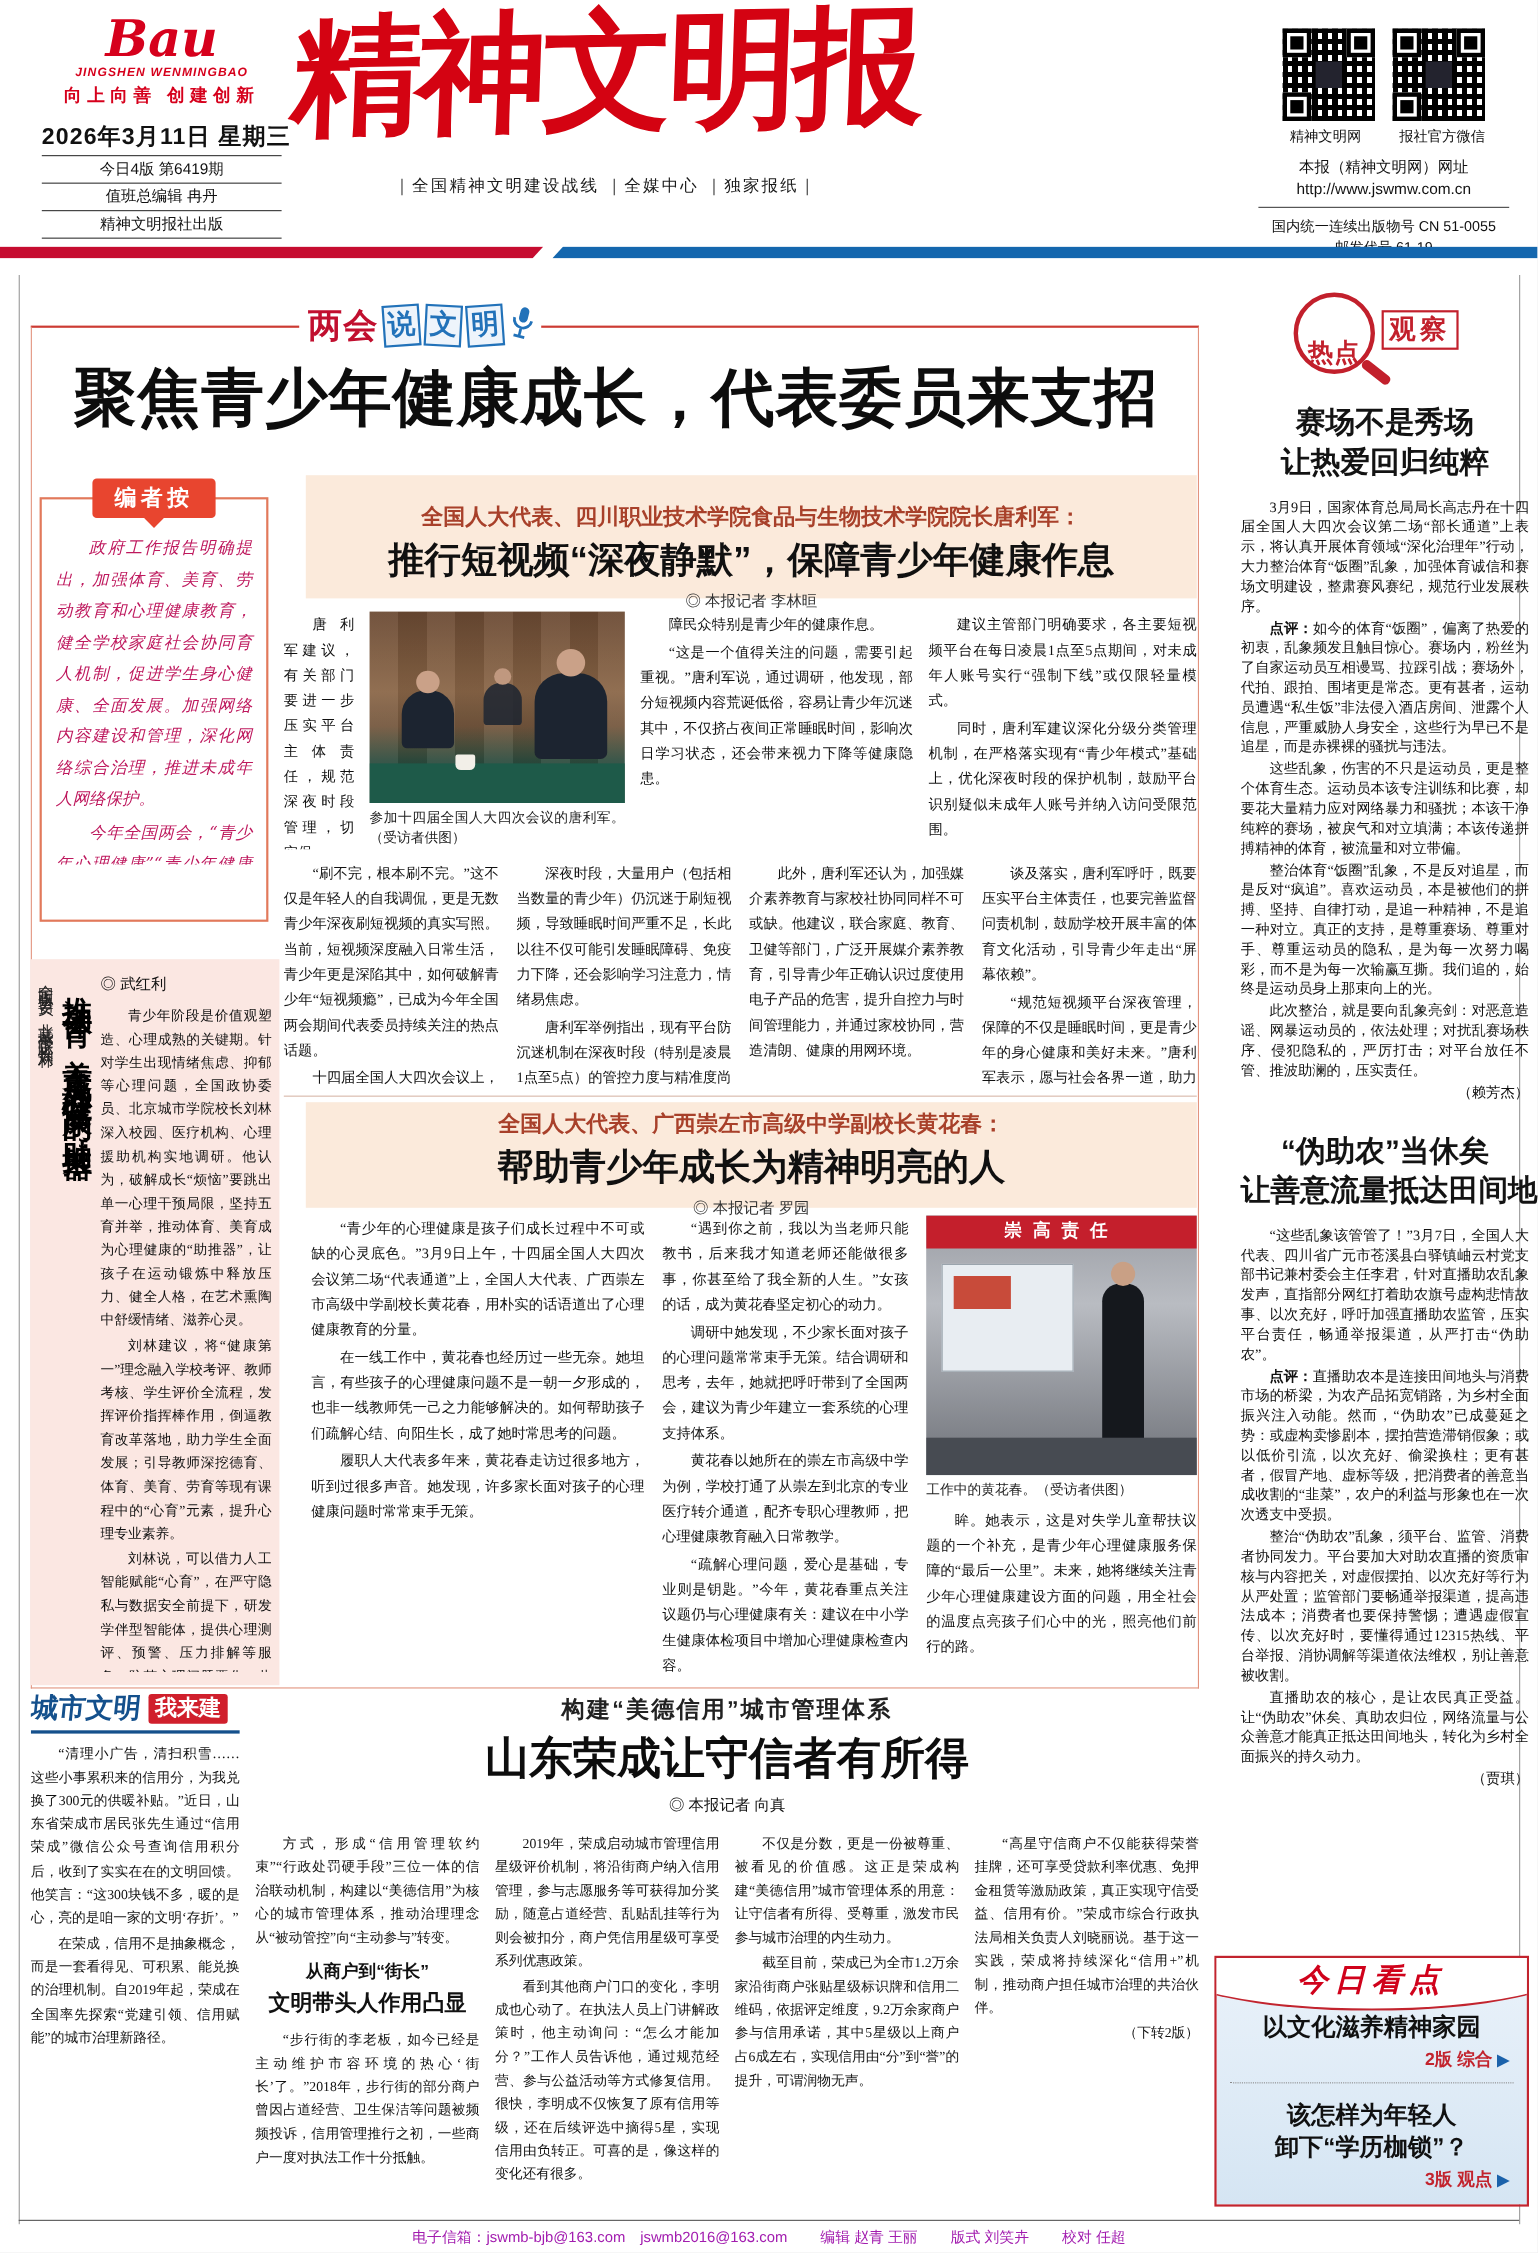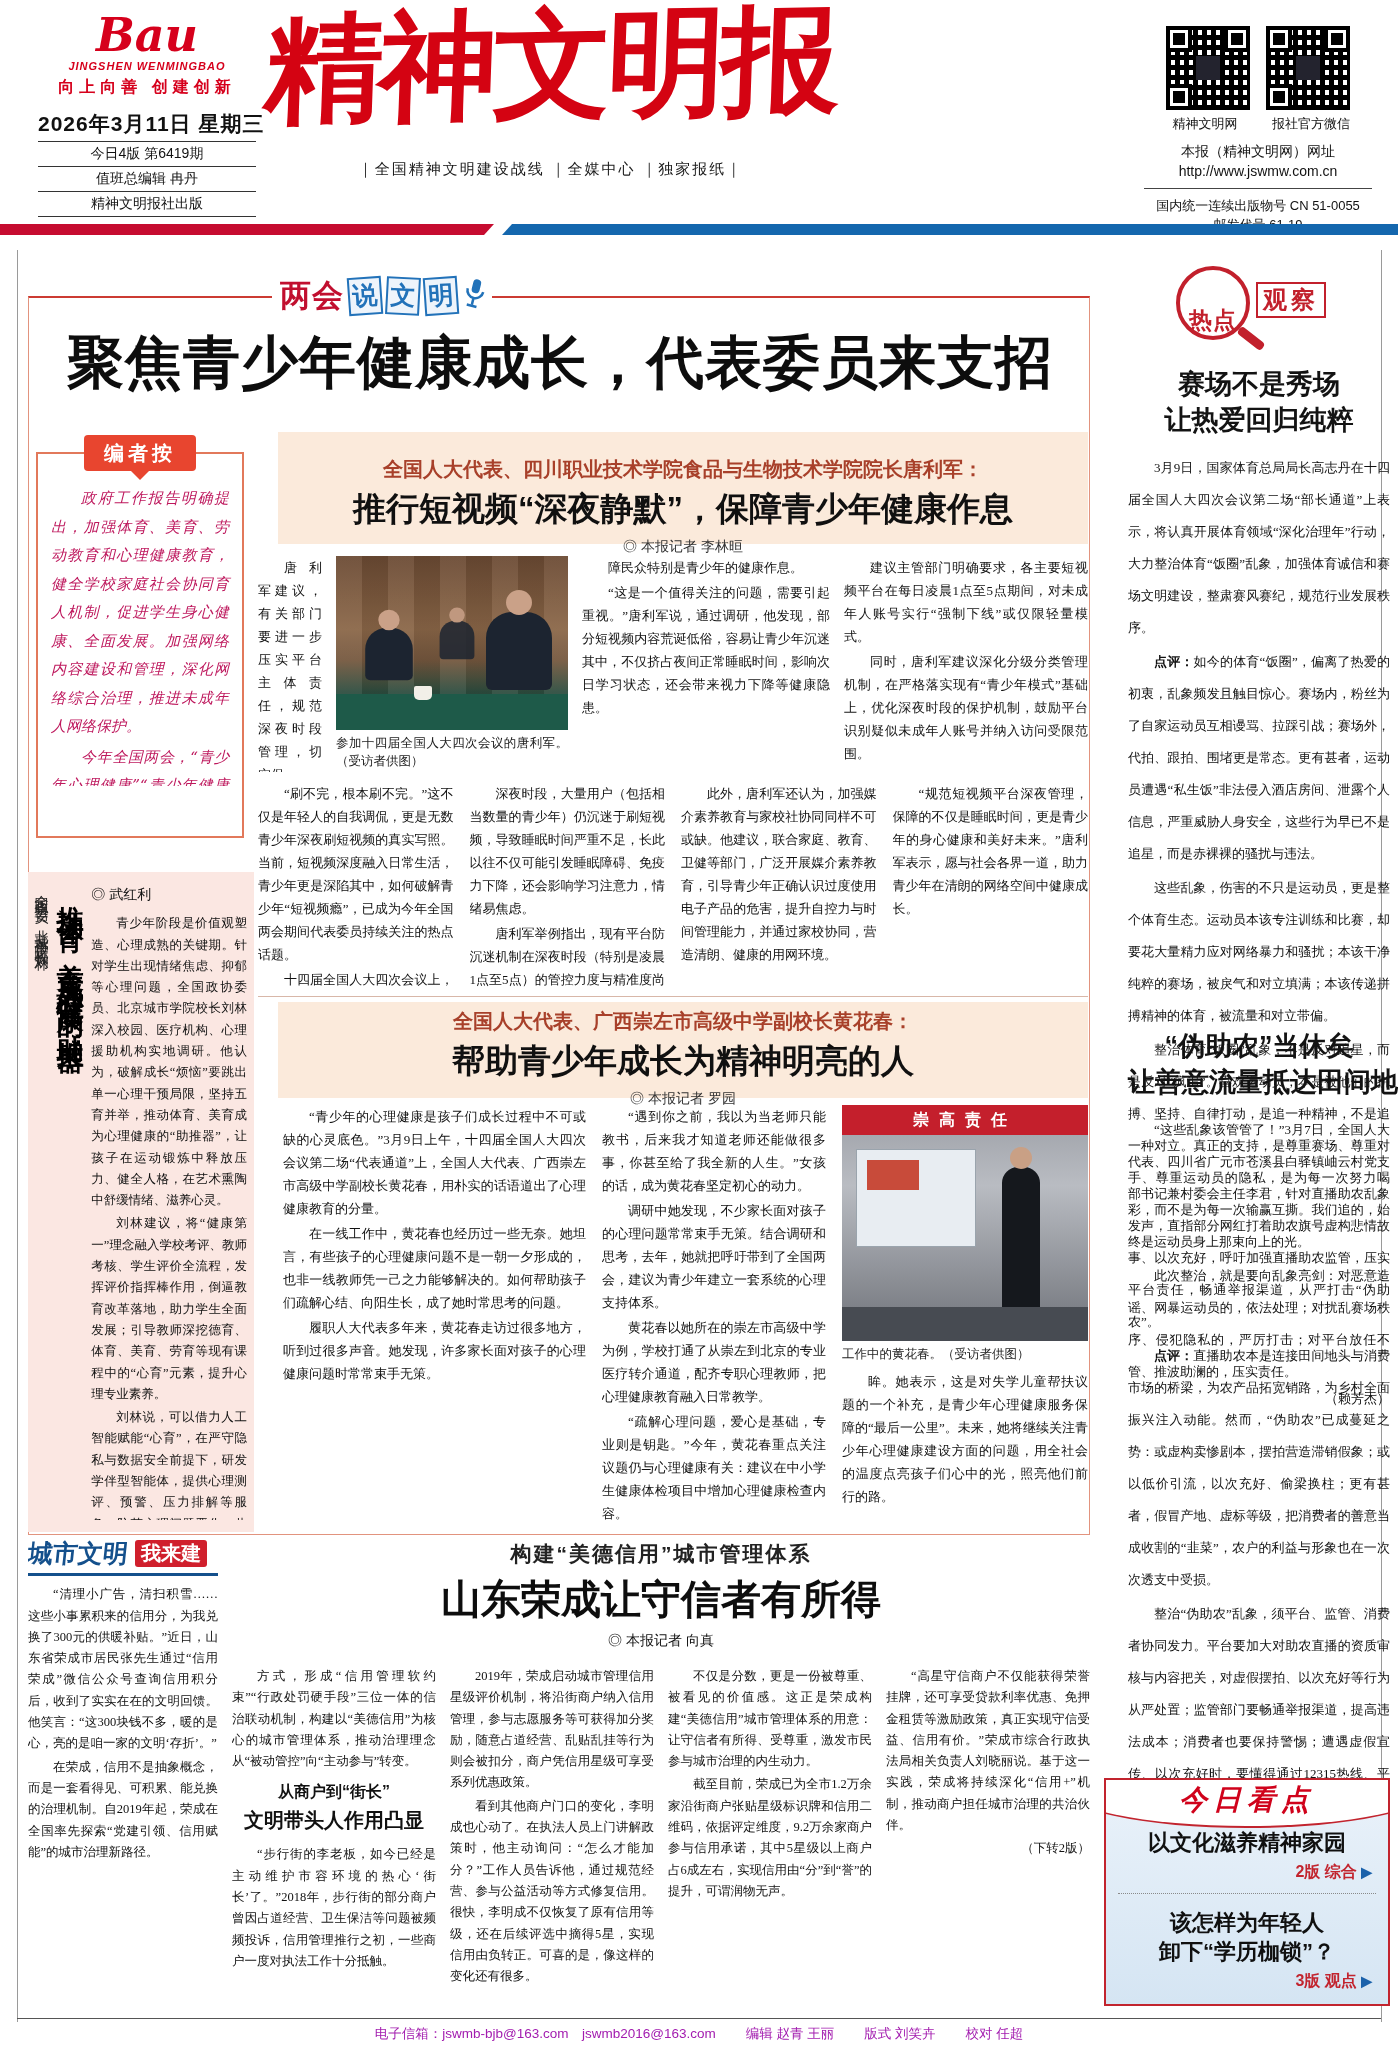--- a/index.html
+++ b/index.html
@@ -120,21 +120,21 @@
   .post{width:262px;font-family:"Liberation Serif",serif;}
   .post1{left:1128px;top:262px;} .post2{left:1128px;top:1028px;}
   .hotspot{position:relative;height:104px;}
   .hs-circle{position:absolute;left:48px;top:4px;width:66px;height:66px;border:4px solid #c2202c;border-radius:50%;
              display:flex;align-items:flex-end;justify-content:center;background:#fff;}
   .hs-circle b{font:900 23px "Liberation Sans",sans-serif;color:#c2202c;letter-spacing:1px;}
   .hs-handle{position:absolute;left:108px;top:72px;width:30px;height:9px;background:#c2202c;border-radius:4px;transform:rotate(38deg);}
   .hs-guancha{position:absolute;left:128px;top:20px;border:2px solid #c2202c;color:#c2202c;
              font:900 24px/30px "Liberation Sans",sans-serif;letter-spacing:4px;padding:1px 5px;}
   .post-title{text-align:center;font:900 27px/1.35 "Liberation Sans",sans-serif;color:#131313;white-space:nowrap;}
-  .post-body{margin-top:13px;font-size:13px;line-height:32px;text-align:justify;}
+  .post-body{margin-top:13px;font-size:13px;line-height:18px;text-align:justify;}
   .post-sign{text-align:right;font-size:13px;margin-top:2px;}
 
   
   .today{left:1104px;top:1778px;width:286px;height:228px;border:2px solid #c2242e;box-sizing:border-box;
          background:linear-gradient(180deg,#eaf2fa,#d5e5f3);overflow:hidden;font-family:"Liberation Sans",sans-serif;}
   .today::before{content:"";position:absolute;top:-34px;left:-46px;right:-46px;height:80px;background:#fff;
          border-radius:50%;border-bottom:2px solid #c2242e;}
   .today-title{position:relative;z-index:1;text-align:center;margin-top:6px;color:#d0021b;
          font:900 28px/1 "Liberation Sans",sans-serif;letter-spacing:6px;font-style:italic;}
   .today-item{text-align:center;font-weight:900;font-size:22px;line-height:1.35;color:#101010;margin-top:14px;}
@@ -296,20 +296,21 @@
         <p>十四届全国人大四次会议上，全国人大代表、四川职业技术学院食品与生物技术学院院长唐利军带来了一份关于短视频平台深夜时段管理的建议。</p>
       </div>
     <div class="body-col">
         <p>深夜时段，大量用户（包括相当数量的青少年）仍沉迷于刷短视频，导致睡眠时间严重不足，长此以往不仅可能引发睡眠障碍、免疫力下降，还会影响学习注意力，情绪易焦虑。</p>
         <p>唐利军举例指出，现有平台防沉迷机制在深夜时段（特别是凌晨1点至5点）的管控力度与精准度尚存不足，亟须进一步加强和优化。</p>
       </div>
     <div class="body-col">
         <p>此外，唐利军还认为，加强媒介素养教育与家校社协同同样不可或缺。他建议，联合家庭、教育、卫健等部门，广泛开展媒介素养教育，引导青少年正确认识过度使用电子产品的危害，提升自控力与时间管理能力，并通过家校协同，营造清朗、健康的用网环境。</p>
       </div>
     <div class="body-col">
+        <p>谈及落实，唐利军呼吁，既要压实平台主体责任，也要完善监督问责机制，鼓励学校开展丰富的体育文化活动，引导青少年走出“屏幕依赖”。</p>
         <p>“规范短视频平台深夜管理，保障的不仅是睡眠时间，更是青少年的身心健康和美好未来。”唐利军表示，愿与社会各界一道，助力青少年在清朗的网络空间中健康成长。</p>
       </div>
   </div>
 
   <div class="abs divider1"></div>
 
   <div class="abs art-head art2-head">
     <div class="a-kicker">全国人大代表、广西崇左市高级中学副校长黄花春：</div>
     <div class="a-headline">帮助青少年成长为精神明亮的人</div>
     <div class="a-byline">◎ 本报记者 罗园</div>

